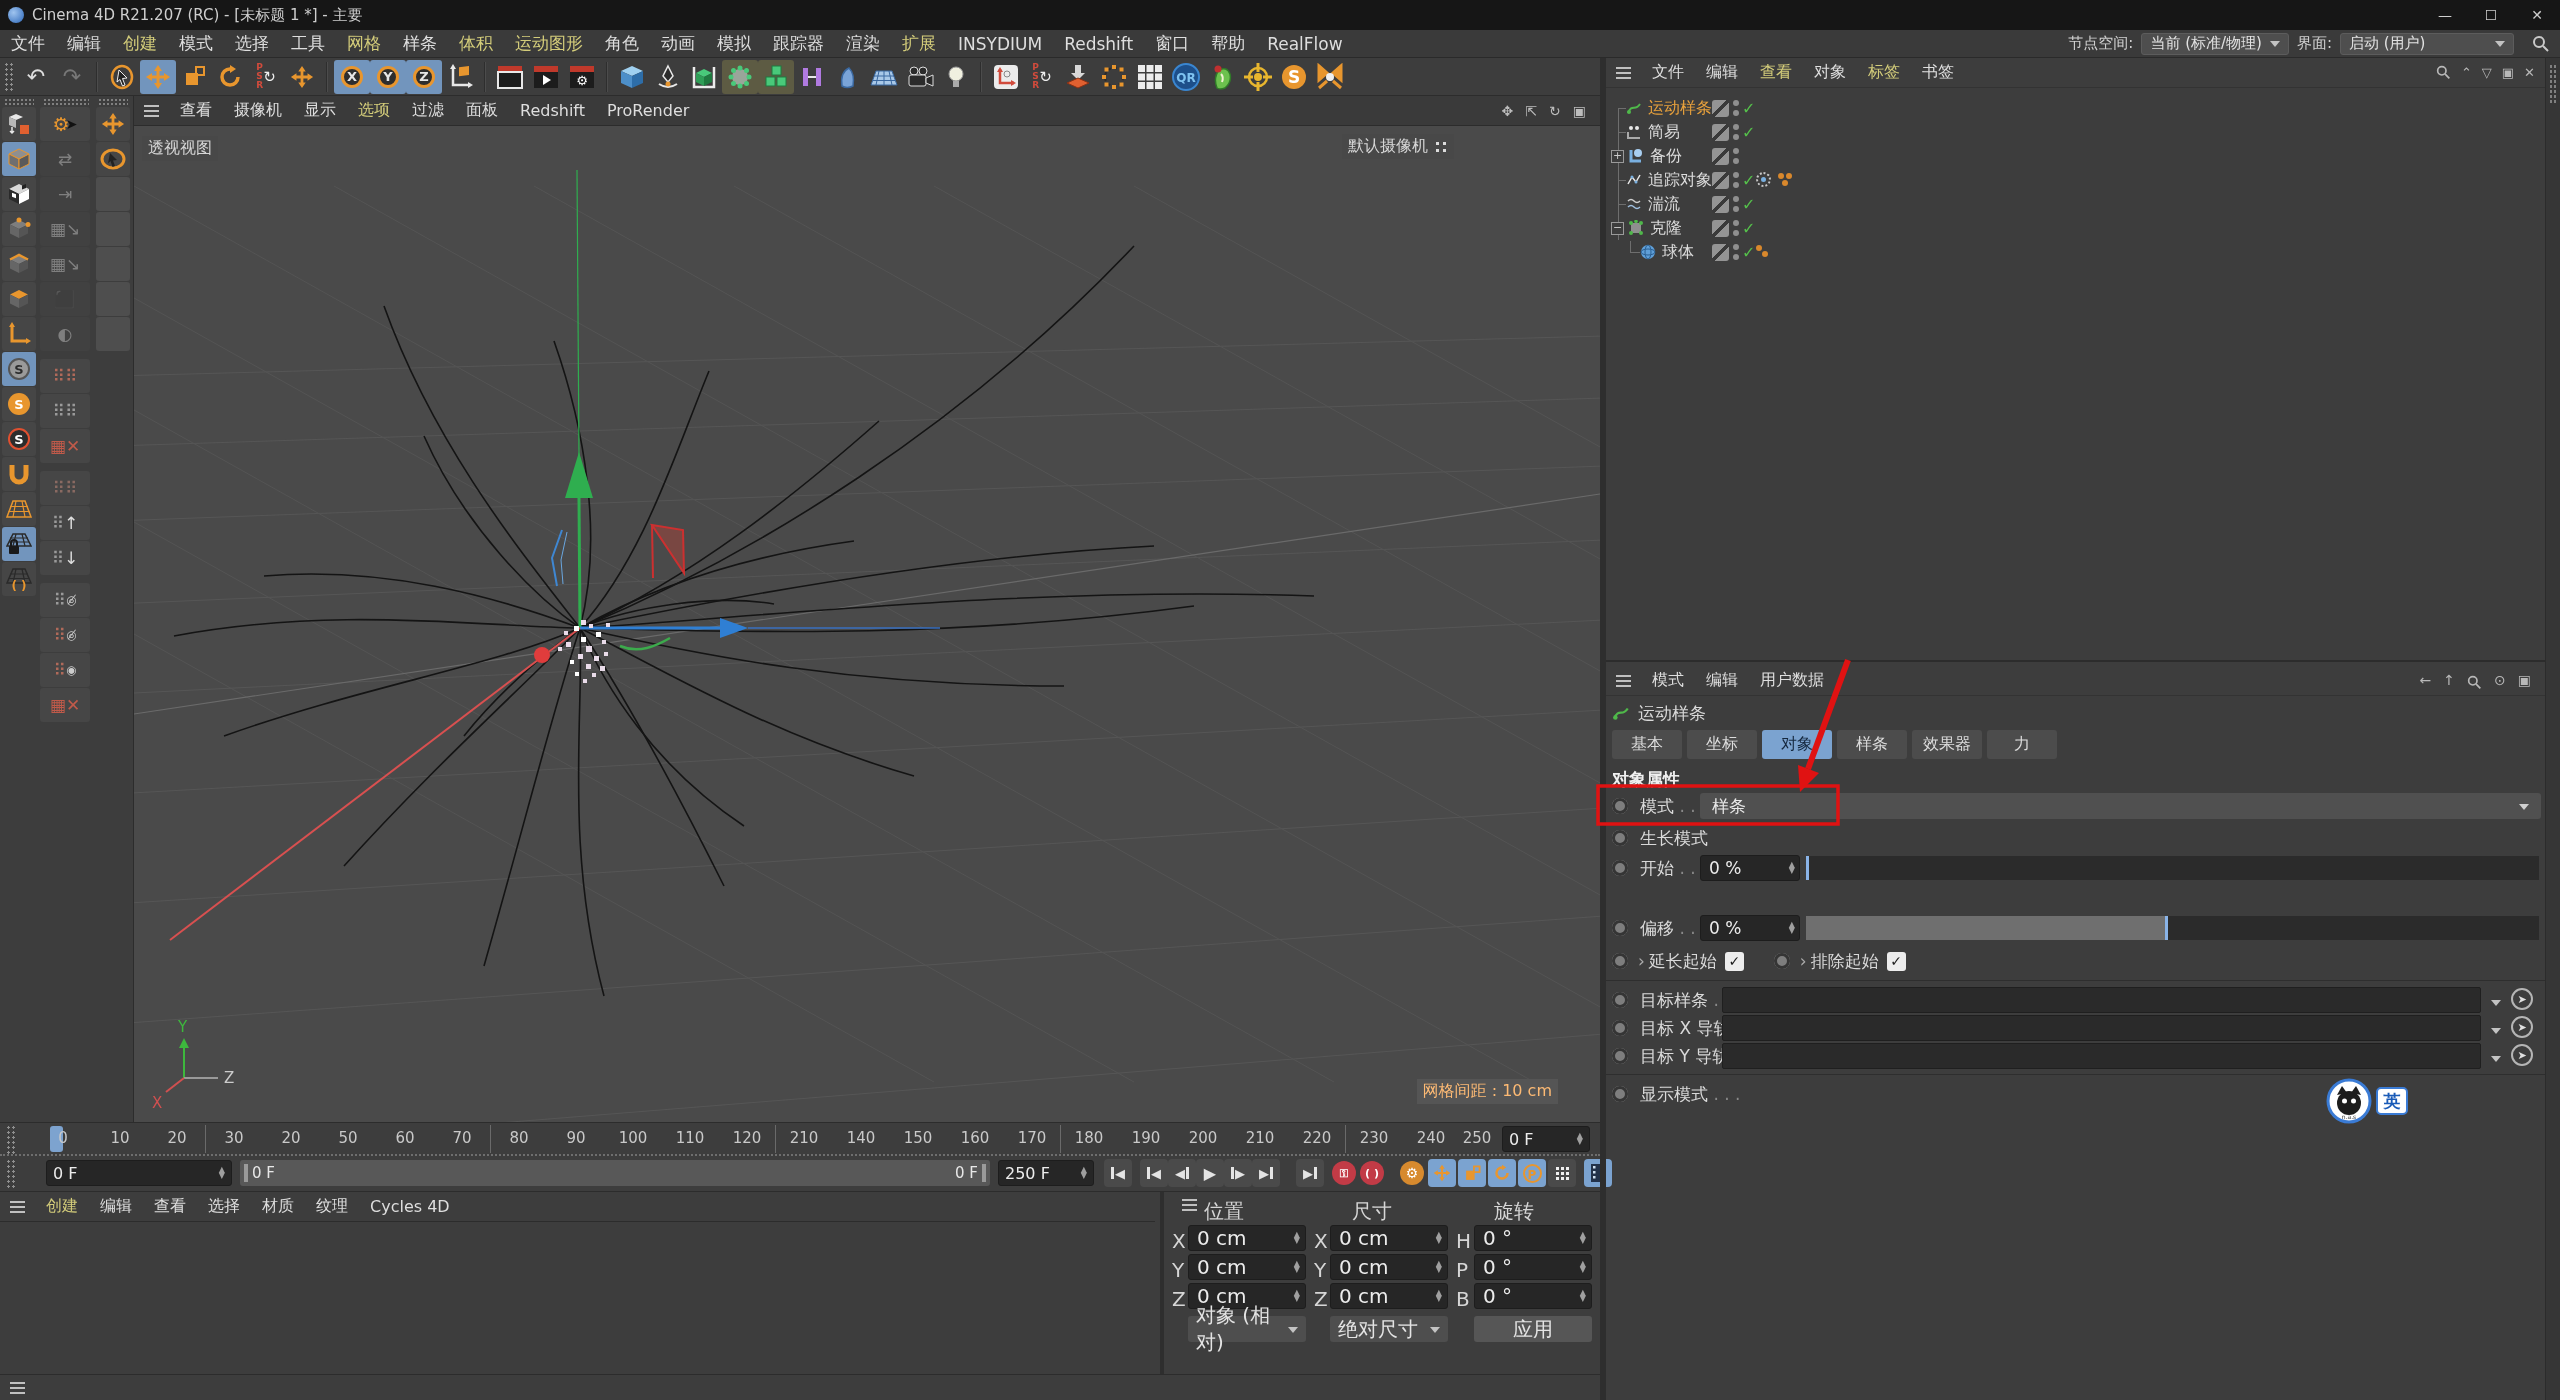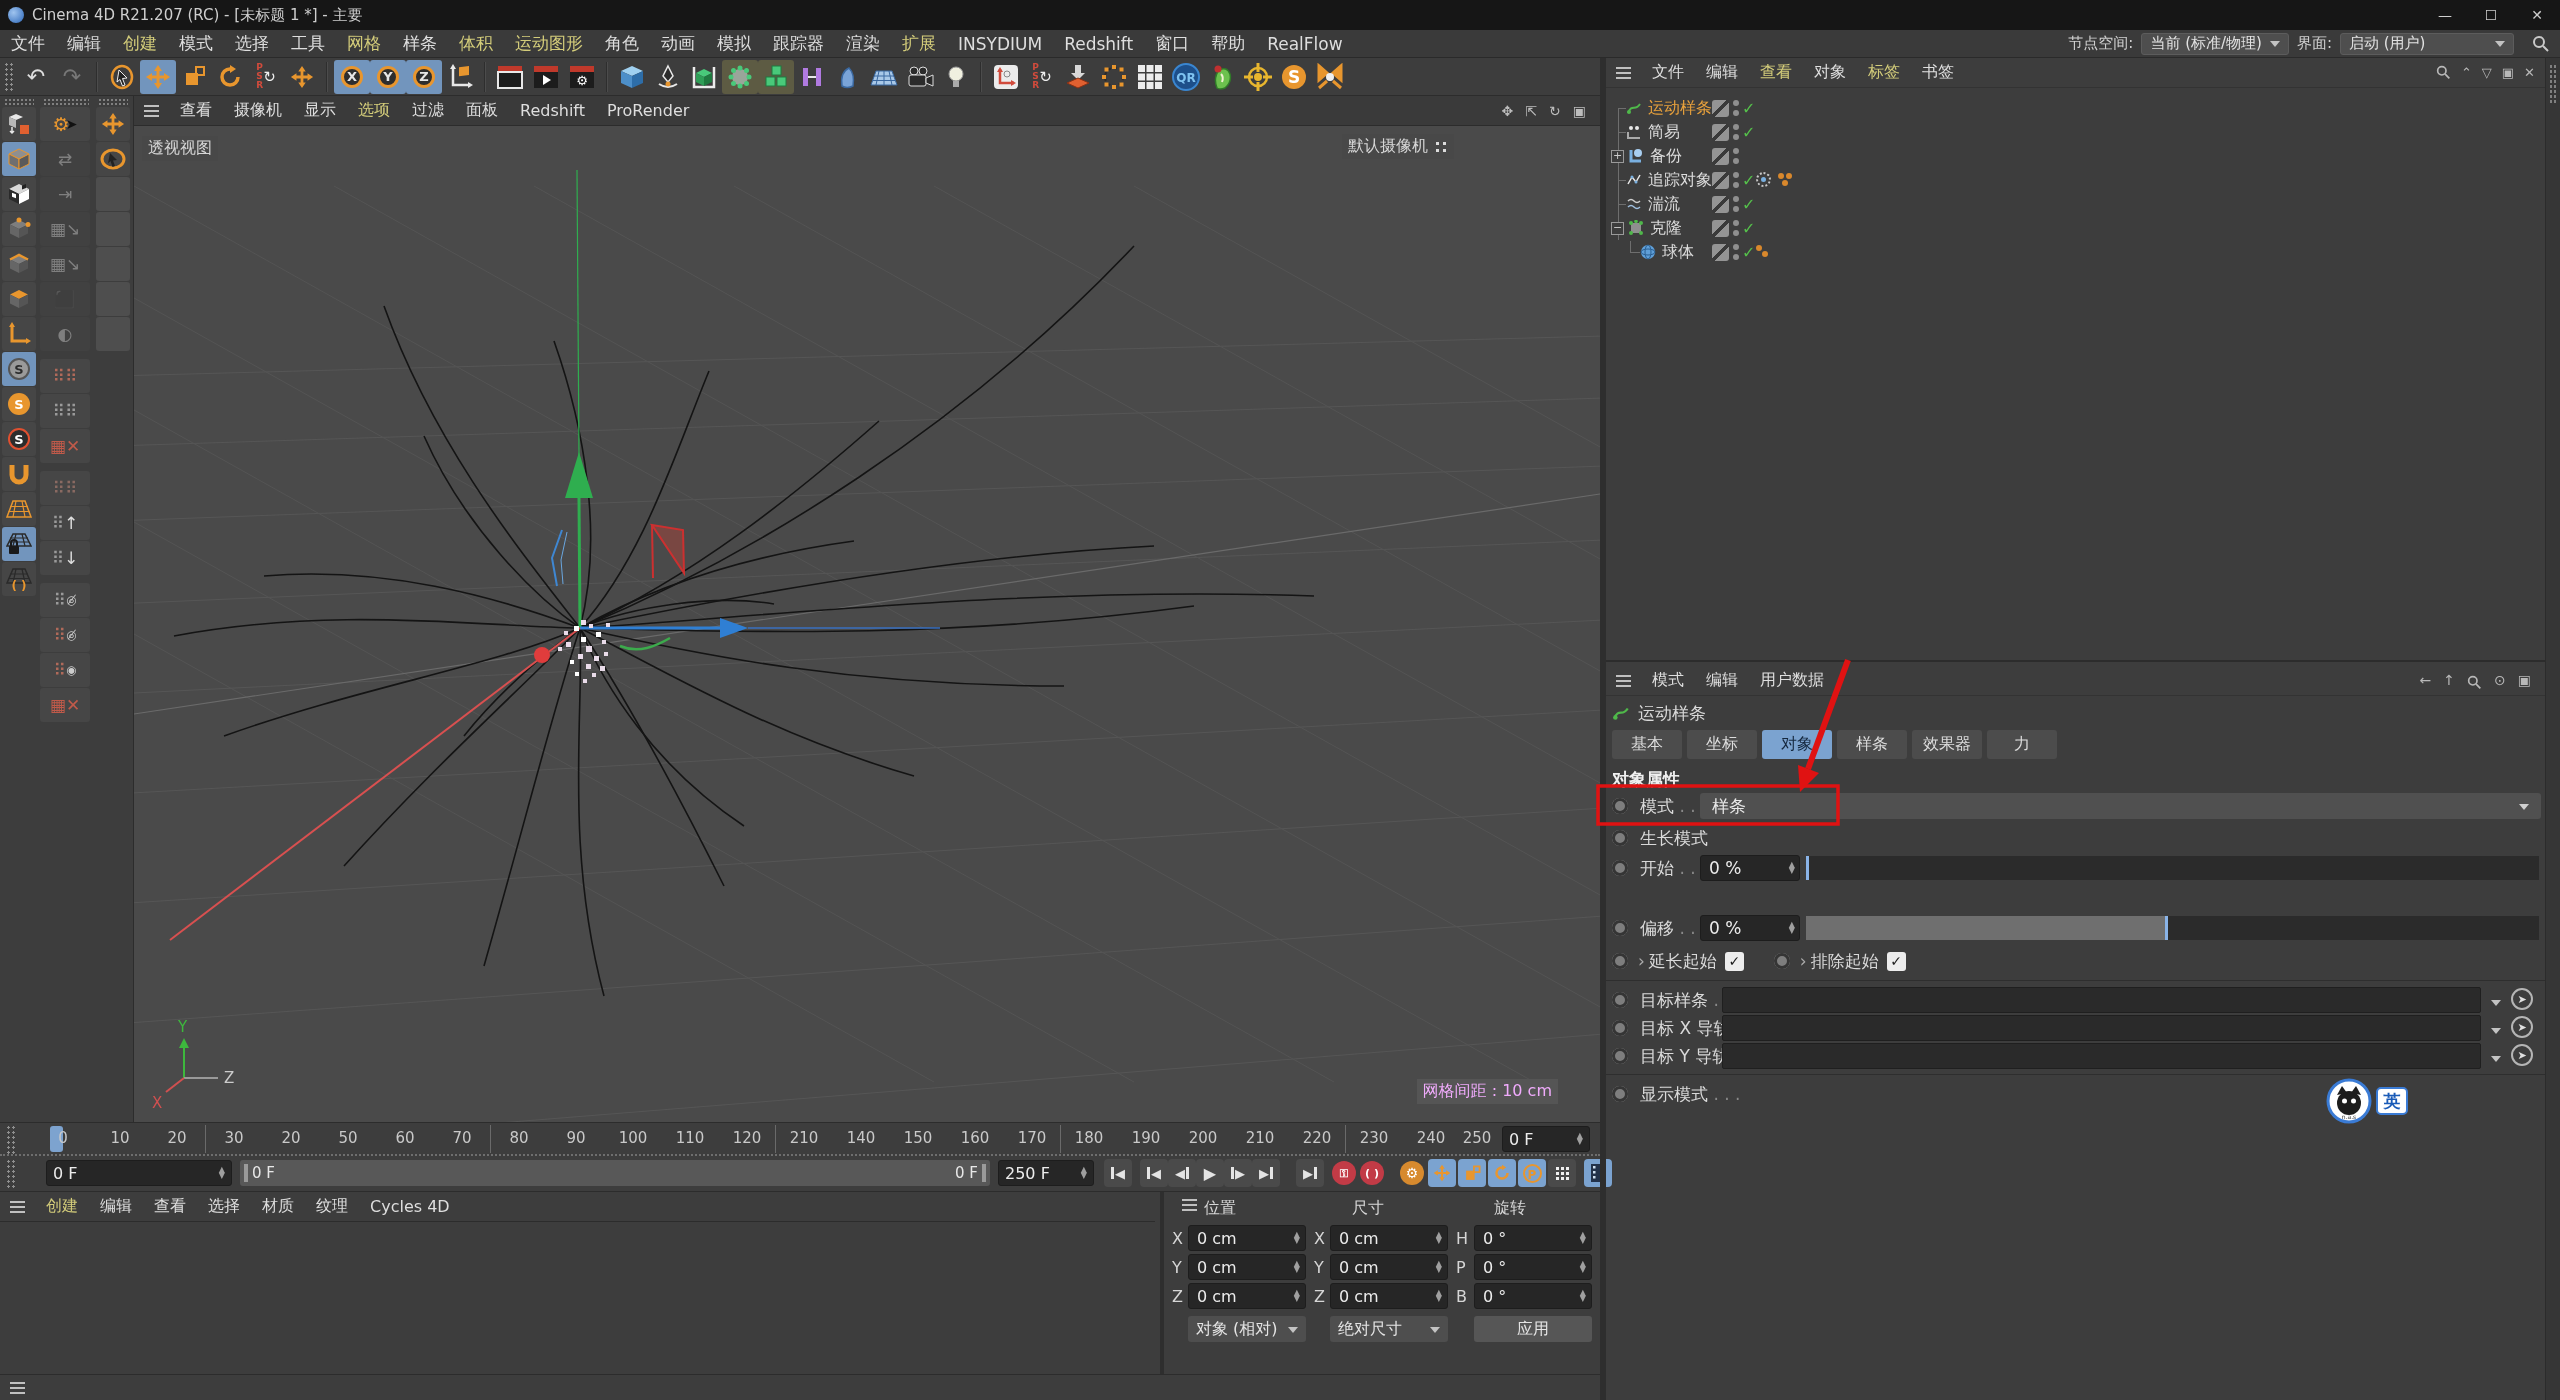--- a/index.html
+++ b/index.html
@@ -90,21 +90,21 @@
   .fbox{position:absolute;background:#262626;border:1px solid #1d1d1d;border-radius:3px;color:#ececec;display:flex;align-items:center;padding:0 6px;font-size:16px;height:26px;top:4px;}
   #pslider{position:absolute;left:240px;top:4px;width:750px;height:26px;background:#585858;border-radius:3px;color:#e8e8e8;font-size:15px;display:flex;align-items:center;}
   .tbtn{position:absolute;top:3px;width:28px;height:28px;background:#4a4a4a;border-radius:4px;display:flex;align-items:center;justify-content:center;color:#e4e4e4;font-size:13px;gap:1px;}
   .tbtn.blue{background:var(--bluehl);}
   .tbtn .bar{width:3px;height:12px;background:currentColor;display:inline-block;}
   .rcir{width:24px;height:24px;border-radius:50%;background:#c23b46;color:#fff;display:flex;align-items:center;justify-content:center;font-size:11px;font-weight:bold;}
   .gcir{width:24px;height:24px;border-radius:50%;background:#d78a2e;color:#fff;display:flex;align-items:center;justify-content:center;font-size:14px;}
   
   #matrow{left:0;top:1192px;width:1155px;height:30px;background:#3d3d3d;border-bottom:1px solid #2c2c2c;display:flex;align-items:center;font-size:16px;}
   #matarea{left:0;top:1222px;width:1155px;height:152px;background:#3d3d3d;}
-  #coords{left:1160px;top:1192px;width:440px;height:182px;background:#3d3d3d;border-left:4px solid #2e2e2e;font-size:16px;}
+  #coords{left:1160px;top:1192px;width:440px;height:182px;background:#3d3d3d;border-left:4px solid #2e2e2e;font-size:20px;}
   .cfield{position:absolute;height:26px;background:#262626;border:1px solid #1d1d1d;border-radius:3px;color:#ececec;display:flex;align-items:center;padding:0 5px 0 8px;width:118px;}
   .clab{position:absolute;color:#d6d6d6;}
   .cddl{position:absolute;height:26px;background:#4e4e4e;border-radius:3px;color:#e4e4e4;display:flex;align-items:center;padding:0 8px;width:118px;}
   #statusbar{left:0;top:1374px;width:1600px;height:26px;background:#3d3d3d;border-top:1px solid #2c2c2c;display:flex;align-items:center;}
   #rstrip{left:2545px;top:58px;width:15px;height:1342px;background:#363636;border-left:1px solid #2c2c2c;}
   
   .svgi{display:block;}
 </style>
 </head>
 <body>
@@ -686,21 +686,21 @@
         <text x="90" y="957" font-size="15" fill="#cccccc">Z</text>
         <text x="18" y="982" font-size="15" fill="#d05050">X</text>
       </g>
     </svg>
 
     <span class="vlabel" style="left:8px;top:40px;background:#484848">透视视图</span>
     <span class="vlabel flex" style="left:1208px;top:38px;background:#484848">
       <span>默认摄像机</span>
       <span style="margin-left:6px;width:14px;height:14px;background-image:radial-gradient(#dcdcdc 1.5px,transparent 1.7px);background-size:7px 7px"></span>
     </span>
-    <span class="vlabel" style="right:42px;bottom:18px;background:#555;color:#f0abfc">网格间距 : 10 cm</span>
+    <span class="vlabel" style="right:42px;bottom:18px;background:#555;color:#fdba74">网格间距 : 10 cm</span>
   </div>
 
   <div id="om" class="abs">
     <div id="ommenu">
       <span class="burger"></span>
       <span class="mitem">文件</span>
       <span class="mitem">编辑</span>
       <span class="mitem hl">查看</span>
       <span class="mitem">对象</span>
       <span class="mitem hl">标签</span>

